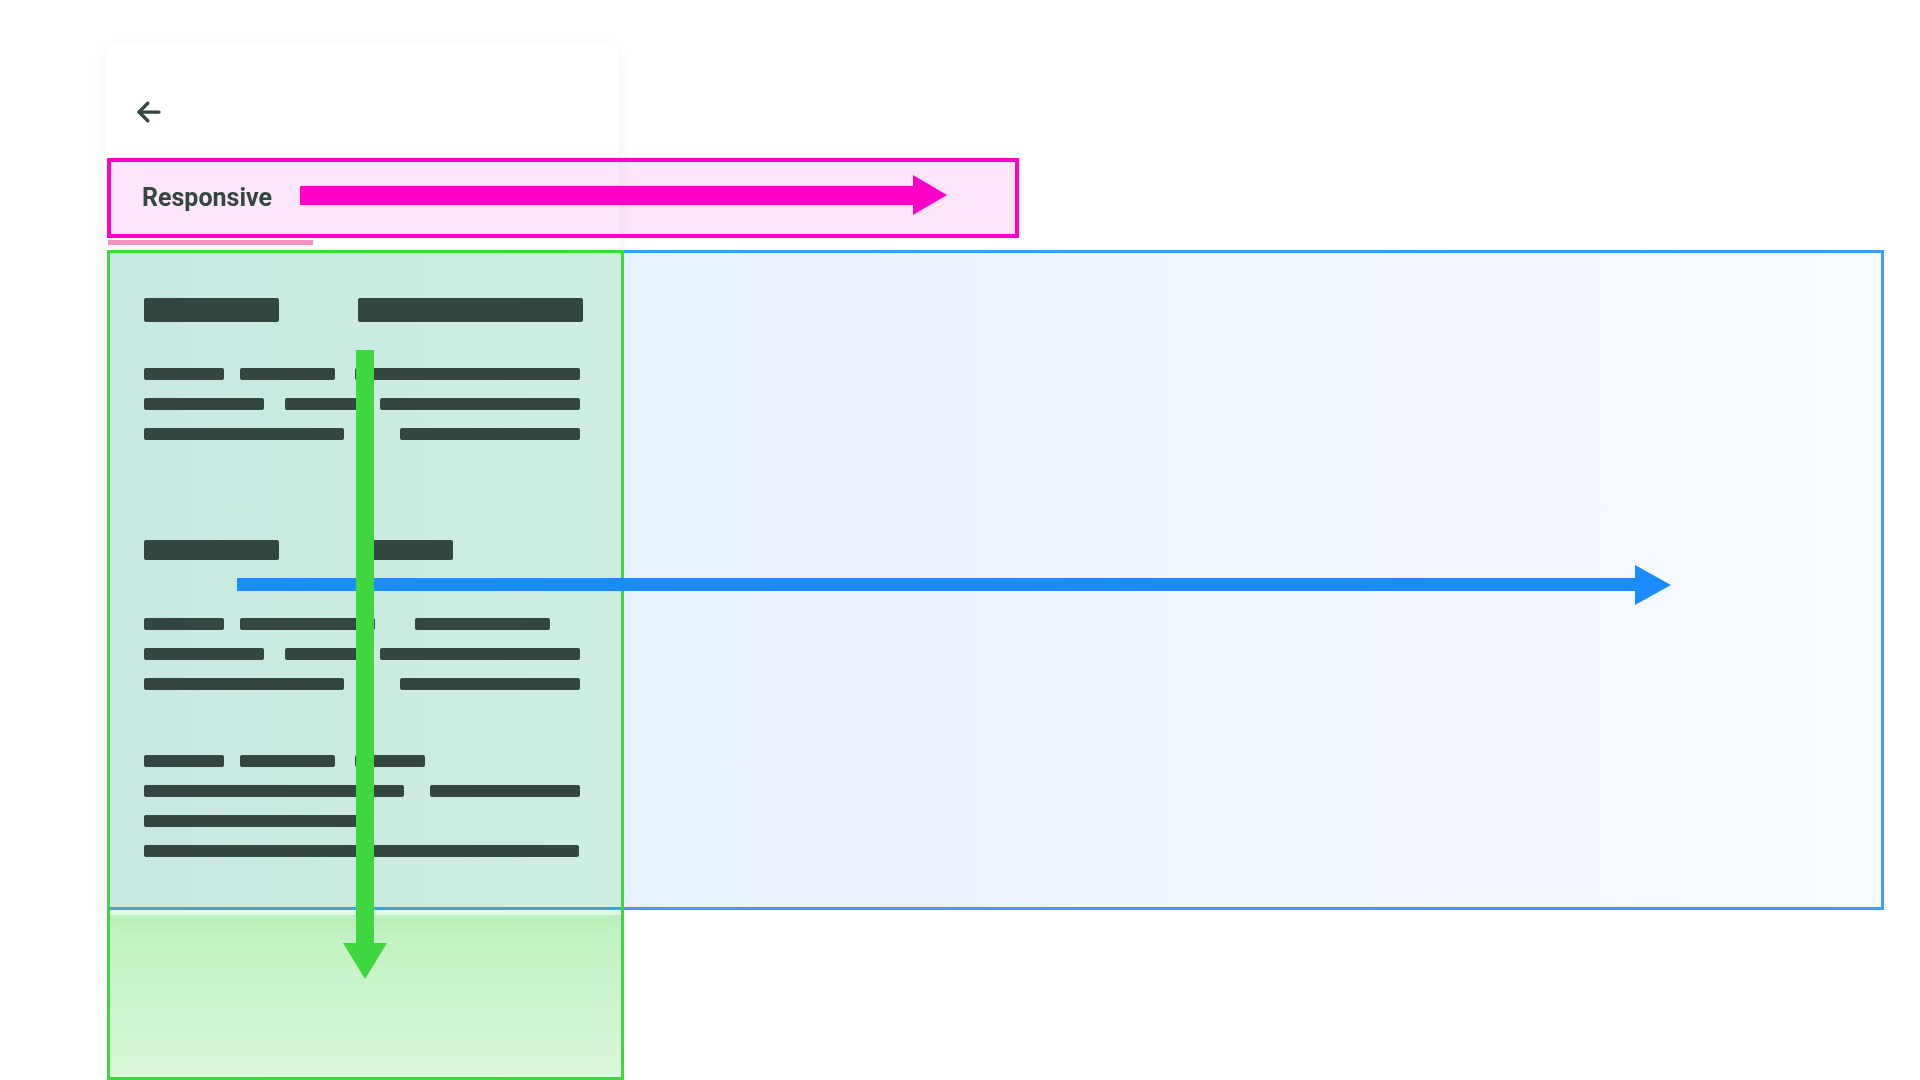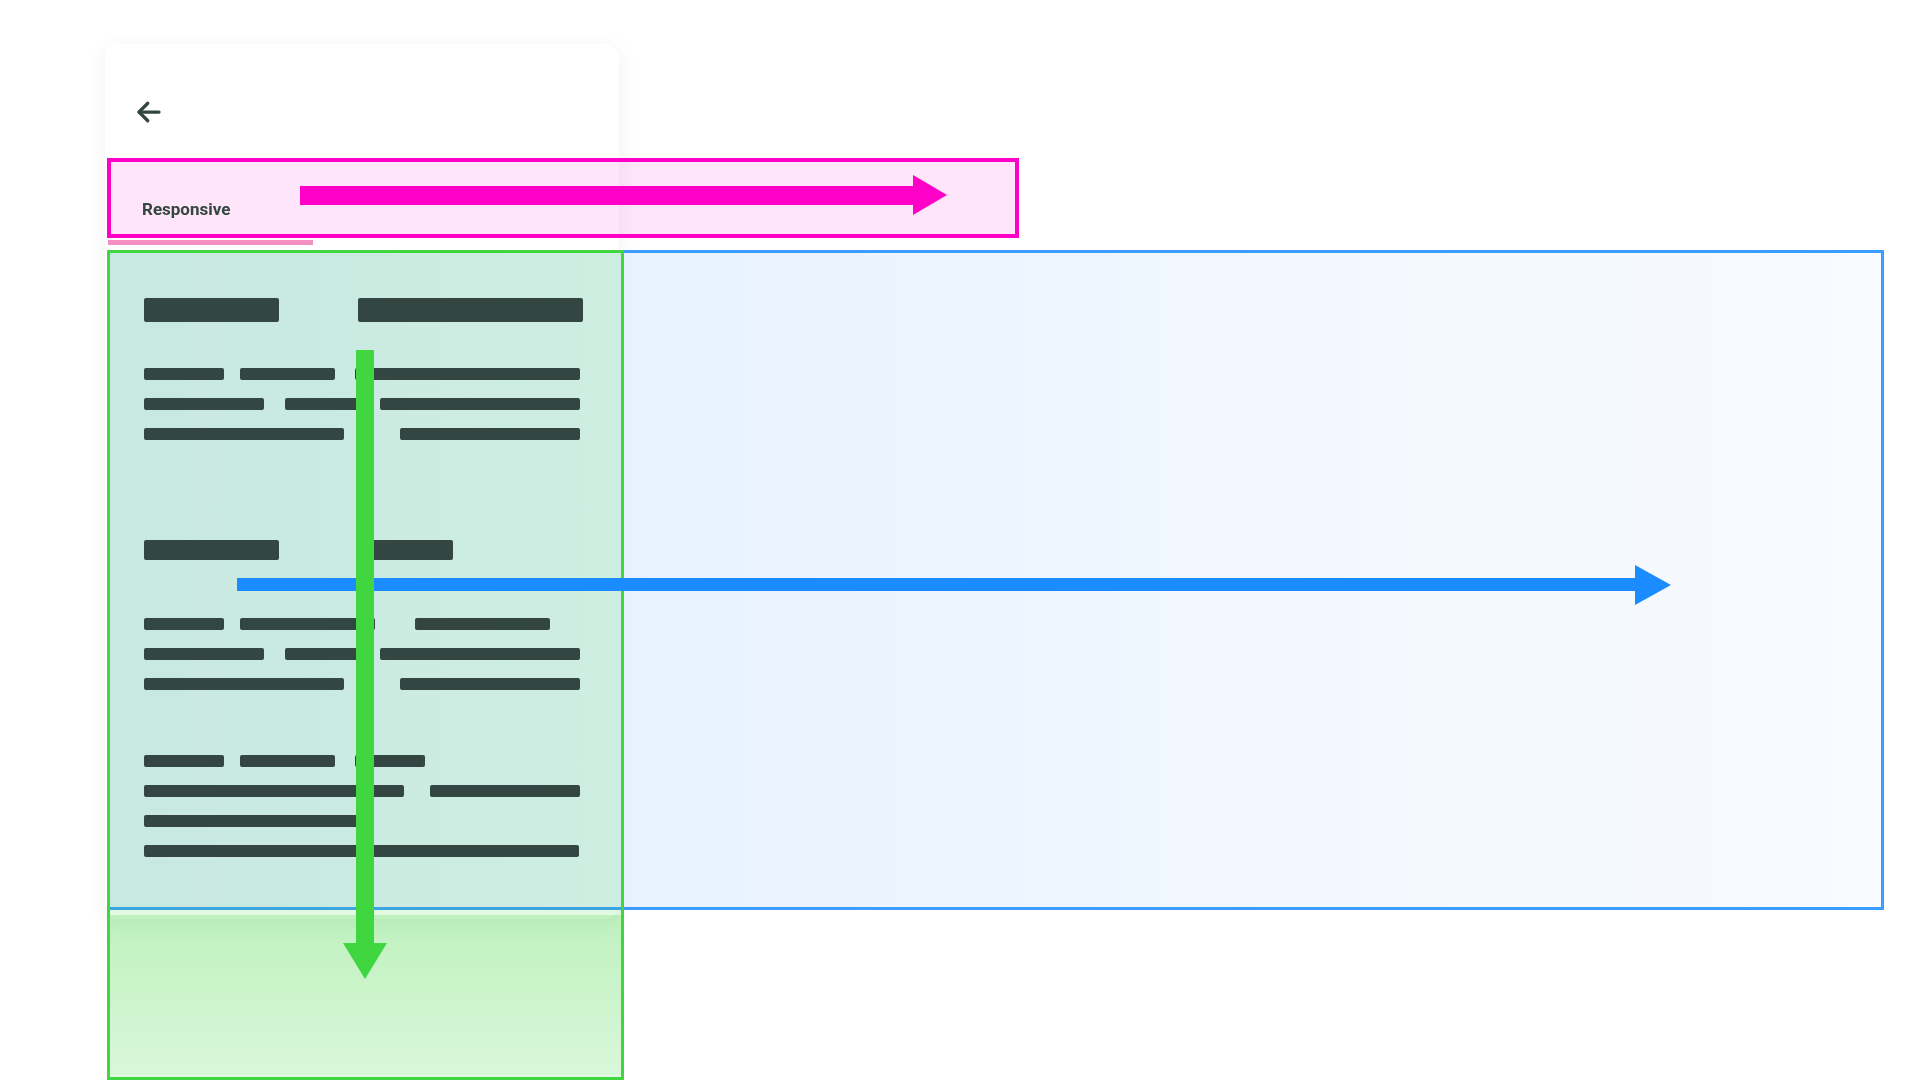--- a/index.html
+++ b/index.html
@@ -38,24 +38,23 @@
     top: 158px;
     width: 912px;
     height: 80px;
     border: 4px solid #ff00c8;
     background: rgba(255, 0, 200, 0.10);
   }
   .tab-label {
     position: absolute;
     left: 142px;
     top: 183px;
-    font-size: 17px;
+    font-size: 25px;
     font-weight: 700;
     color: #344641;
-    margin-top: 16px;
   }
   .tab-underline {
     position: absolute;
     left: 108px;
     top: 240px;
     width: 205px;
     height: 5px;
     background: #ec4899;
     opacity: 0.6;
   }

